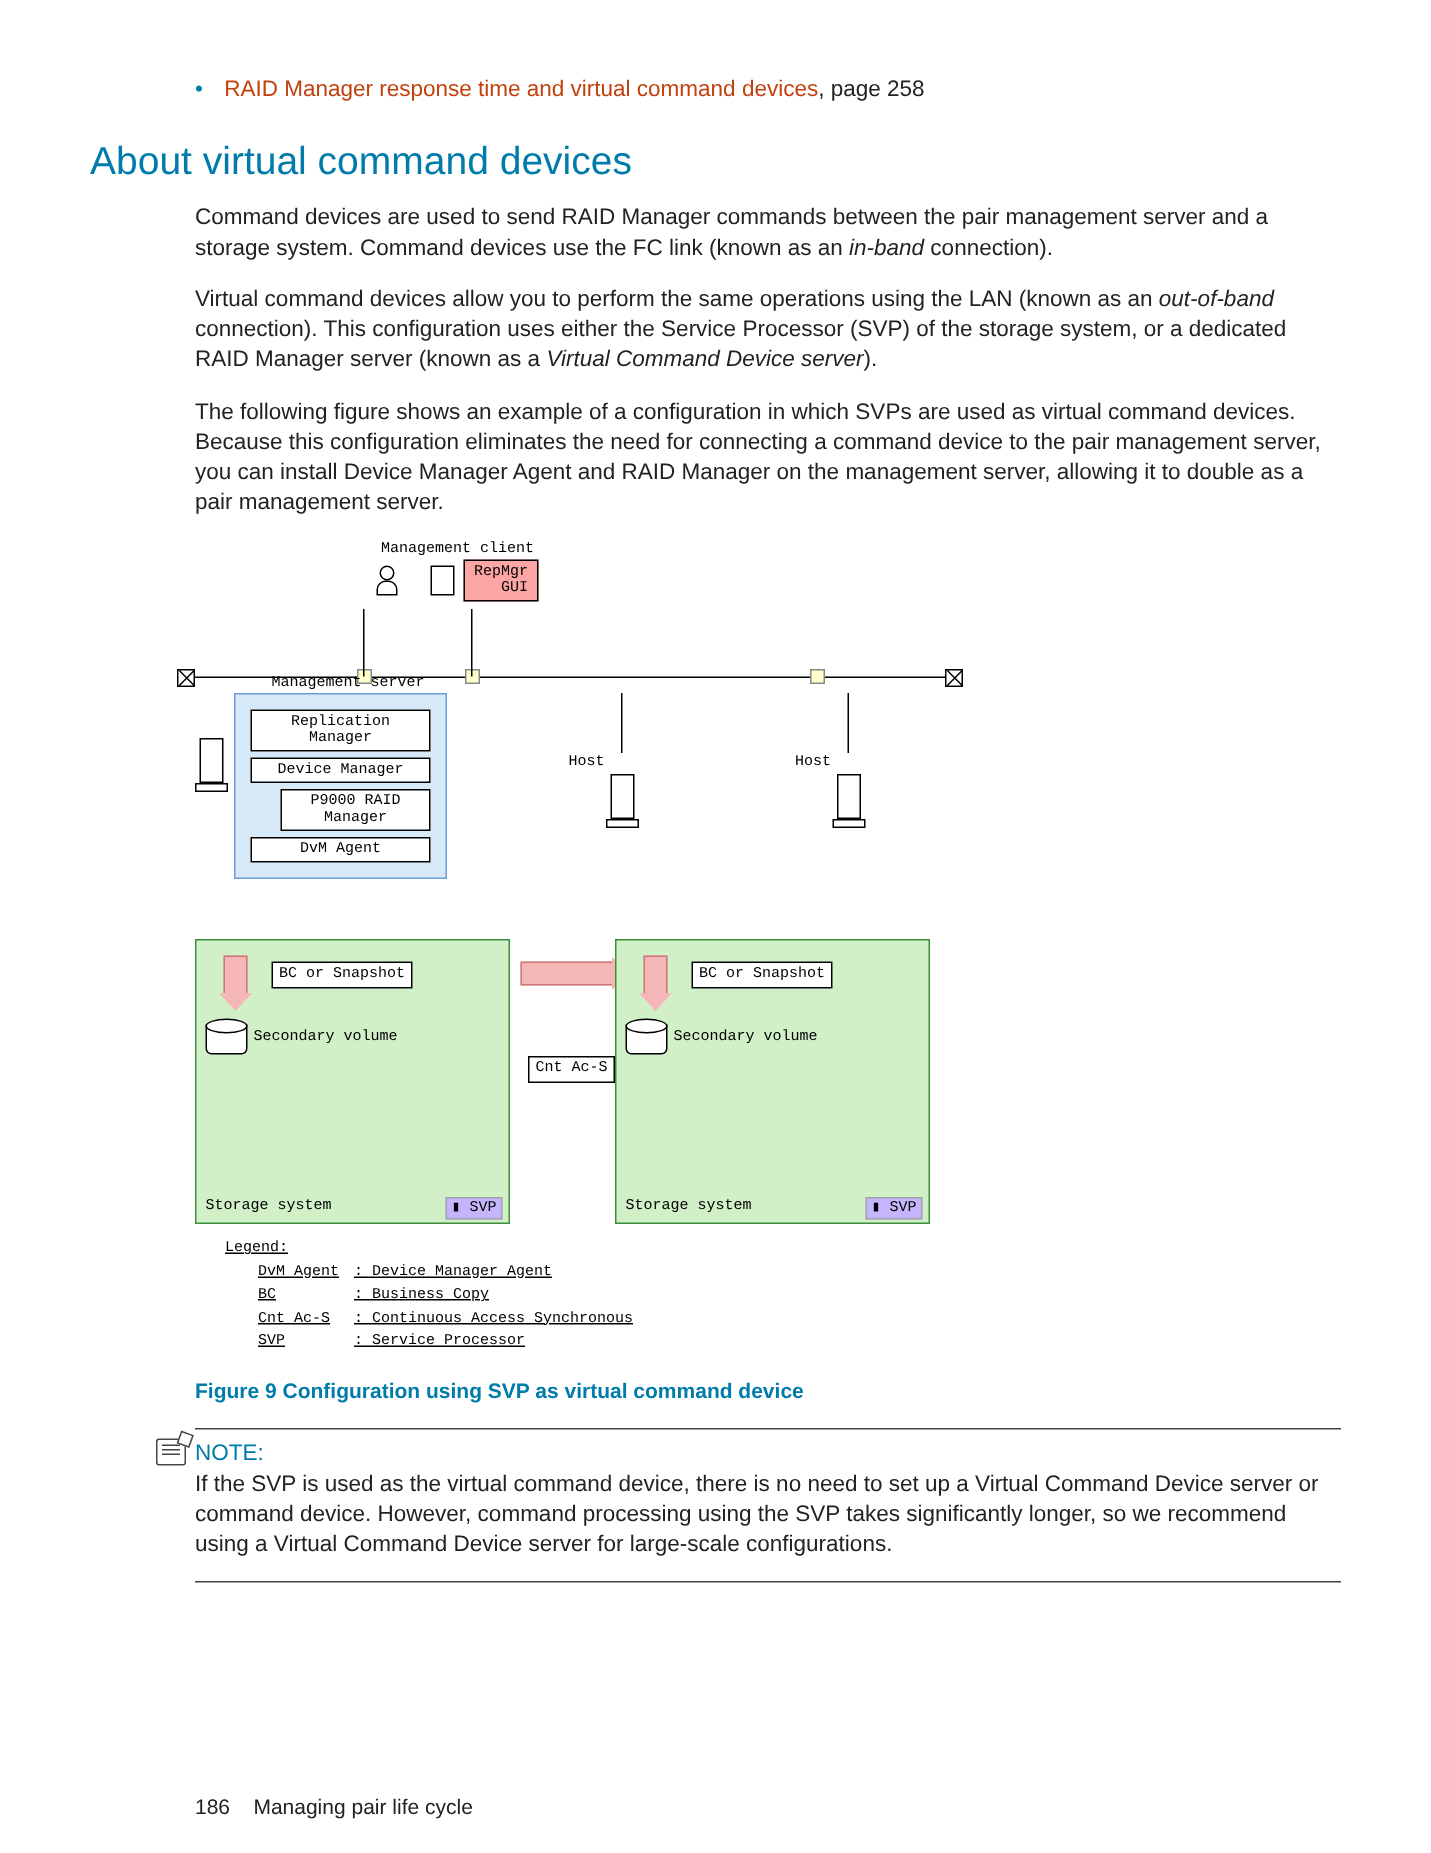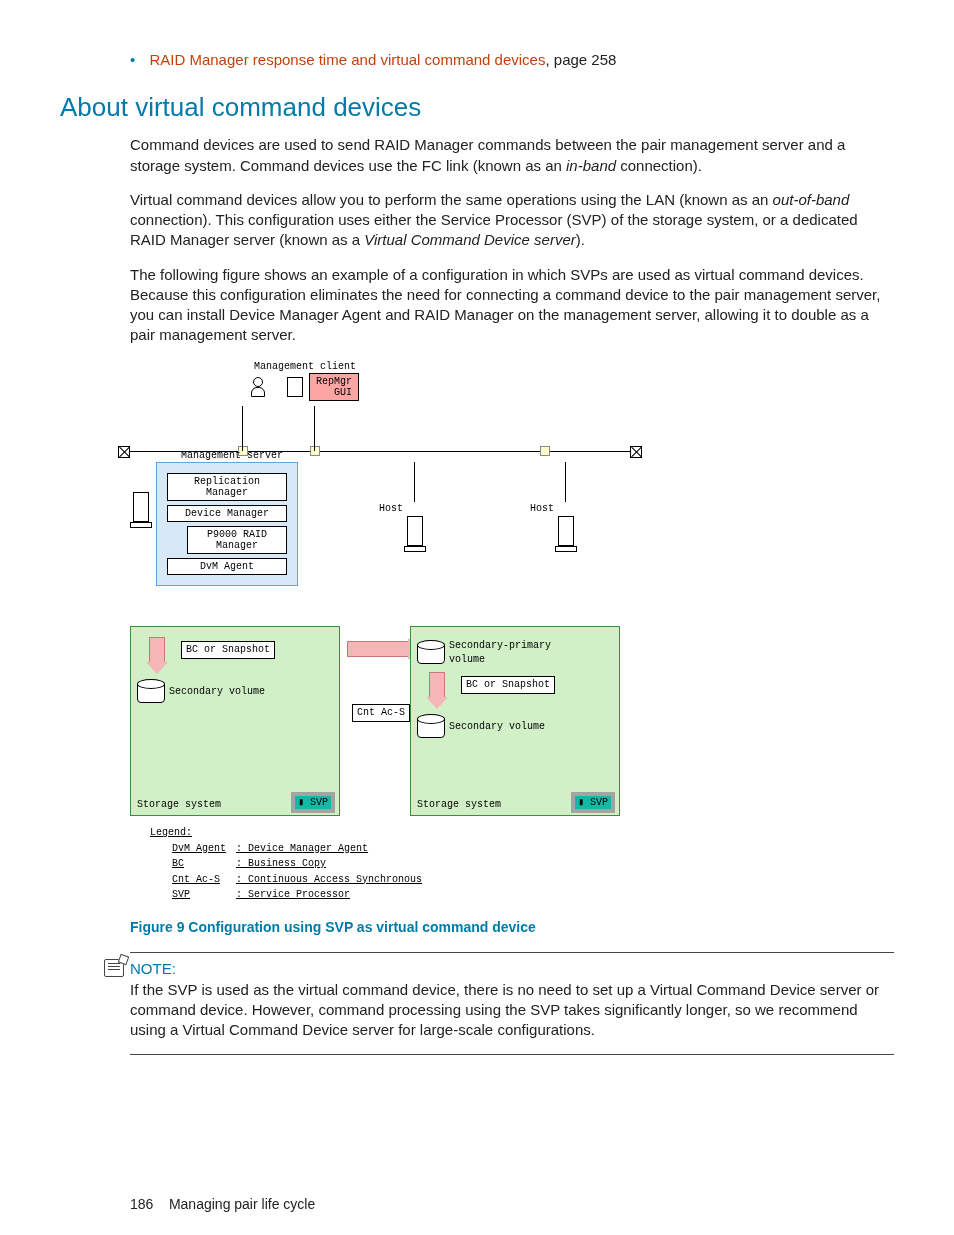--- a/index.html
+++ b/index.html
@@ -149,21 +149,21 @@
   .arrow-d::after {
     content:""; position:absolute; left:-4px; bottom:-12px;
     border-top: 12px solid #f4b6b6; border-left:11px solid transparent; border-right:11px solid transparent;
   }
   .small-box {
     border:1px solid #000; background:#fff; padding:1px 4px; display:inline-block;
     font-size: 10px;
   }
   .svp {
     position:absolute; right:4px; bottom:2px;
-    border:4px solid #a3a3a3; background:#14b8a6; padding:0 3px; font-size:10px;
+    border:1px solid #a3a3a3; background:#c4b5fd; padding:0 3px; font-size:10px;
   }
   .cnt-box {
     position: absolute; top: 78px; left: 222px;
     border:1px solid #000; background:#fff; padding:1px 4px; font-size:10px;
   }
   .legend {
     margin: 10px 0 0 20px;
     font-size: 10px;
     text-decoration: underline;
   }
@@ -274,25 +274,20 @@
         <span class="lbl">Secondary volume</span>
       </div>
       <div class="stitle">Storage system</div>
       <div class="svp">▮ <span>SVP</span></div>
       <span class="arrow-r" style="position:absolute; top:14px; right:-70px;"></span>
     </div>
 
     <span class="cnt-box">Cnt Ac-S</span>
 
     <div class="storage" style="margin-left:40px;">
-      <div class="vol-row">
-        <span class="cyl"></span>
-        <span class="lbl" style="white-space:pre-line;">Secondary-primary
-volume</span>
-      </div>
       <div style="display:flex; align-items:center; gap:6px; margin-left:6px;">
         <span class="arrow-d"></span>
         <span class="small-box" style="margin-left:10px;">BC or Snapshot</span>
       </div>
       <div class="vol-row" style="margin-top:14px;">
         <span class="cyl"></span>
         <span class="lbl">Secondary volume</span>
       </div>
       <div class="stitle">Storage system</div>
       <div class="svp">▮ <span>SVP</span></div>

